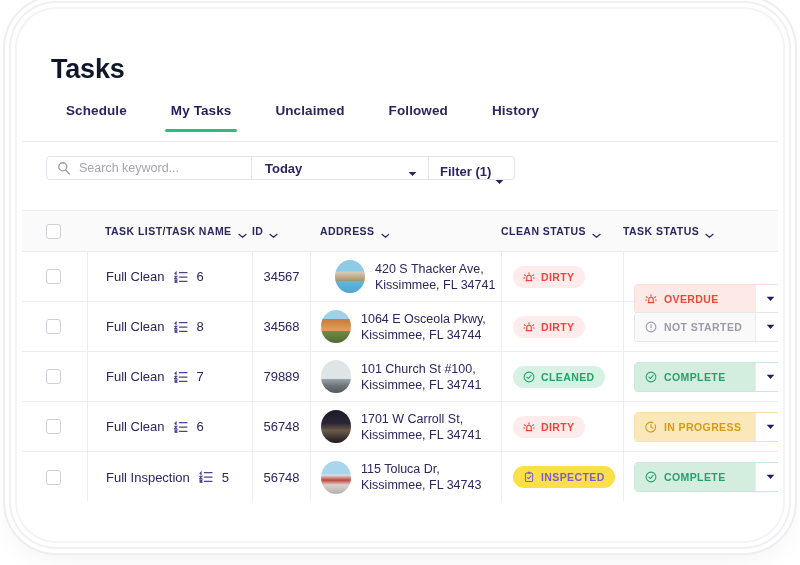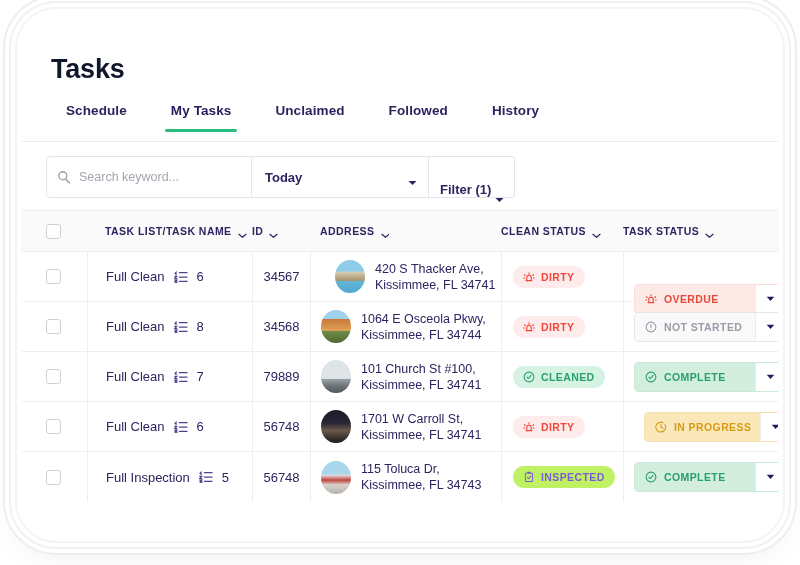--- a/index.html
+++ b/index.html
@@ -86,21 +86,21 @@
     left: 0; right: 0; top: 127px;
     height: 1px;
     background: #ececed;
   }
 
   
   .toolbar {
     position: absolute;
     left: 24px;
     top: 142px;
-    height: 42px;
+    height: 24px;
     display: flex;
     align-items: stretch;
   }
   .search-box {
     width: 206px;
     border: 1px solid #e4e4ea;
     border-radius: 4px 0 0 4px;
     display: flex;
     align-items: center;
     padding: 0 10px;
@@ -223,21 +223,21 @@
   .badge {
     display: inline-flex; align-items: center; gap: 6px;
     height: 22px; padding: 0 10px;
     border-radius: 11px;
     font-size: 10.5px; font-weight: bold; letter-spacing: 0.4px;
   }
   .badge .bicon { width: 12px; height: 12px; flex: 0 0 12px; }
 
   .badge-dirty     { background:#fdeceb; color:#f0453a; }
   .badge-cleaned   { background:#d6f2e3; color:#27a06a; }
-  .badge-inspected { background:#bef264; color:#7c5cd6; }
+  .badge-inspected { background:#fde047; color:#7c5cd6; }
 
   
   .status-ctl {
     display: flex; align-items: stretch;
     width: 152px; height: 30px;
     border-radius: 4px; overflow: hidden;
     border: 1px solid transparent;
     cursor: pointer;
   }
   .status-main {
@@ -557,21 +557,21 @@
                     <path d="M4.4 11.2 V7.6 a2.6 2.6 0 0 1 5.2 0 v3.6" fill="none"></path>
                     <path d="M7 3.6 V2.2"></path>
                     <path d="M2.6 5.2 L1.6 4.4"></path>
                     <path d="M11.4 5.2 L12.4 4.4"></path>
                     <path d="M1.9 8.2 L0.9 8.2"></path>
                     <path d="M12.1 8.2 L13.1 8.2"></path>
                   </svg></span>
                 <span>DIRTY</span>
               </span>
             </div>
-            <div class="col-task cell-divider" style="display: flex; align-items: center; padding-left: 20px;">
+            <div class="col-task cell-divider" style="display: flex; align-items: center; padding-left: 10px;">
               <div class="status-ctl st-inprogress">
                 <div class="status-main">
                   <span class="sicon"><svg viewBox="0 0 14 14" fill="none" stroke="currentColor" stroke-width="1.25" stroke-linecap="round">
                       <path d="M11.6 4.3 A5.7 5.7 0 1 1 9.4 2.1"></path>
                       <path d="M7 4.1 V7.2 L9.3 8.5"></path>
                     </svg></span>
                   <span>IN PROGRESS</span>
                 </div>
                 <div class="status-arrow">
                   <svg viewBox="0 0 10 7">

